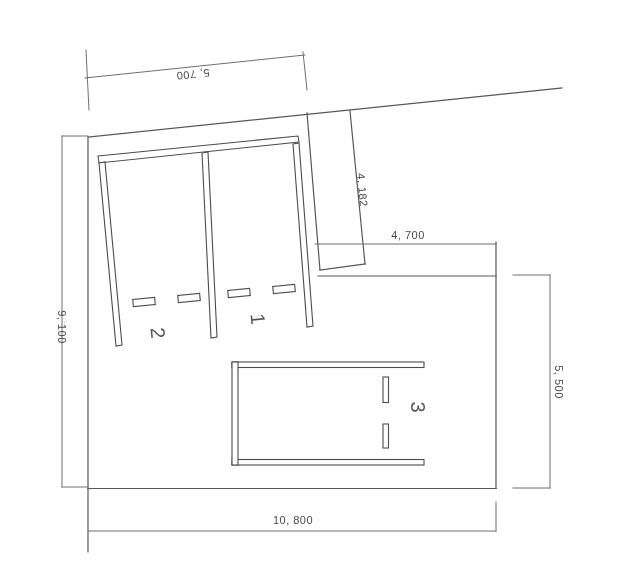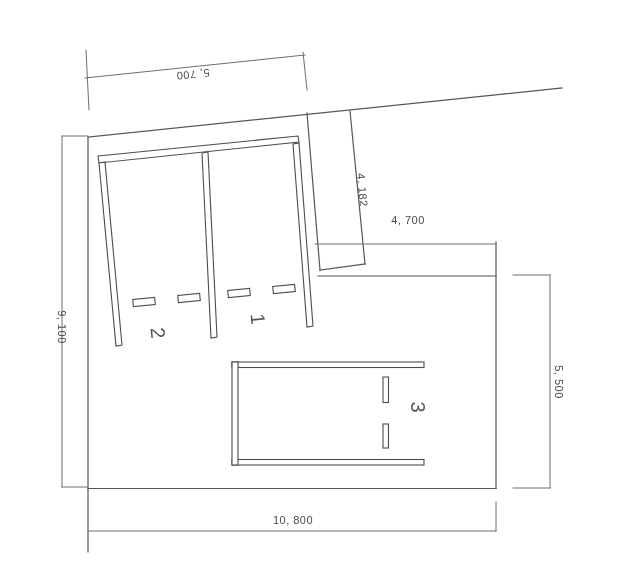--- a/index.html
+++ b/index.html
@@ -104,21 +104,21 @@
       <rect class="wall" x="232" y="362" width="6" height="103"></rect>
       <rect class="stop" x="383" y="377" width="5.5" height="25.5"></rect>
       <rect class="stop" x="383" y="424" width="5.5" height="24"></rect>
     </g>
   </svg>
 
   <div class="dim-text" style="left:193px; top:74px; transform:translate(-50%,-50%) rotate(174deg);">5, 700</div>
 
   <div class="dim-text" style="left:362px; top:190px; transform:translate(-50%,-50%) rotate(85deg);">4, 182</div>
 
-  <div class="dim-text" style="left:408px; top:220px; transform:translate(-50%,-50%);">4, 700</div>
+  <div class="dim-text" style="left:408px; top:235px; transform:translate(-50%,-50%);">4, 700</div>
 
   <div class="dim-text" style="left:61px; top:327px; transform:translate(-50%,-50%) rotate(90deg);">9, 100</div>
 
   <div class="dim-text" style="left:558px; top:382px; transform:translate(-50%,-50%) rotate(90deg);">5, 500</div>
 
   <div class="dim-text" style="left:293px; top:520px; transform:translate(-50%,-50%);">10, 800</div>
 
   <div class="stall-label" style="left:258px; top:319px; transform:translate(-50%,-50%) rotate(85deg);">1</div>
 
   <div class="stall-label" style="left:158px; top:333px; transform:translate(-50%,-50%) rotate(85deg);">2</div>

